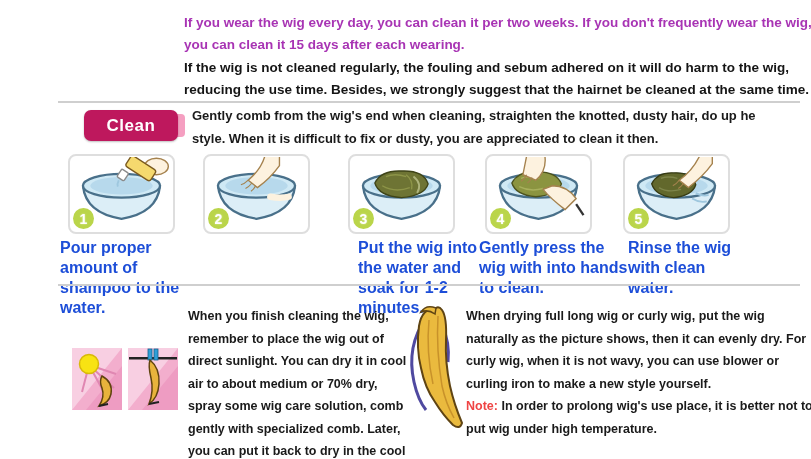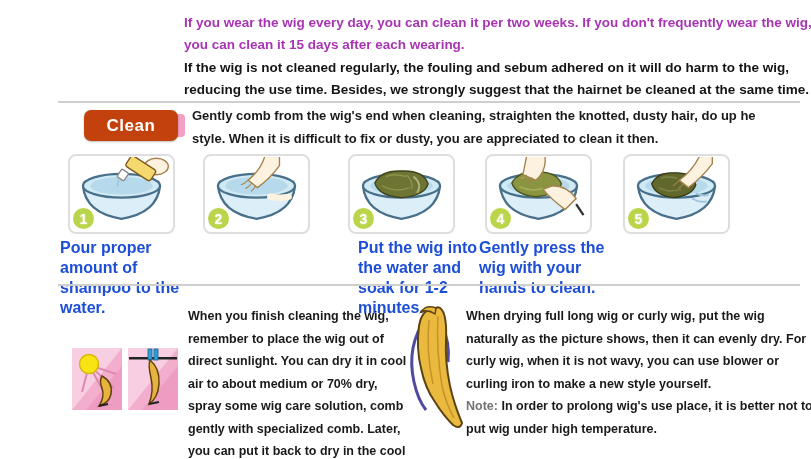--- a/index.html
+++ b/index.html
@@ -14,21 +14,21 @@
   .intro-black{
     position:absolute;left:184px;top:57px;width:640px;margin:0;
     color:#151515;font-size:13.5px;font-weight:700;line-height:22px;
   }
   .divider{position:absolute;left:58px;width:742px;height:2px;background:#cfcfcf;}
   .divider.d1{top:101px;}
   .divider.d2{top:284px;}
   .ribbon{position:absolute;}
   .ribbon .fold{position:absolute;right:-7px;top:4px;width:18px;height:23px;background:#f59fc1;border-radius:4px;}
   .ribbon .face{
-    position:absolute;inset:0;background:#c2410c;border-radius:7px;
+    position:absolute;inset:0;background:#be185d;border-radius:7px;
     display:flex;align-items:center;justify-content:center;
     color:#ffffff;font-weight:700;font-size:17px;letter-spacing:.5px;
     box-shadow:0 1px 2px rgba(0,0,0,.25);
   }
   .ribbon.clean{left:84px;top:110px;width:94px;height:31px;}
   .ribbon.dry{left:84px;top:296px;width:82px;height:32px;}
   .clean-desc{
     position:absolute;left:192px;top:104px;width:600px;margin:0;
     font-size:13px;font-weight:700;line-height:23px;color:#1a1a1a;
   }
@@ -58,21 +58,21 @@
   .tile2{left:128px;}
   .dry-left{
     position:absolute;left:188px;top:305px;width:224px;margin:0;
     font-size:12.5px;font-weight:700;line-height:22.5px;color:#1a1a1a;
   }
   .wig-figure{position:absolute;left:392px;top:302px;width:88px;height:140px;}
   .dry-right{
     position:absolute;left:466px;top:305px;width:348px;margin:0;
     font-size:12.5px;font-weight:700;line-height:22.5px;color:#1a1a1a;
   }
-  .note-label{color:#737373;}
+  .note-label{color:#ef4444;}
 </style>
 </head>
 <body>
 
 <div class="page">
 
   <svg width="0" height="0" style="position:absolute" aria-hidden="true">
     <defs>
       <symbol id="basin" viewBox="0 0 110 78">
         <path d="M13,30 Q16,60 55,66 Q94,60 97,30" fill="#dceef7" stroke="#49708a" stroke-width="2.5"></path>
@@ -147,21 +147,22 @@
       <path d="M38,22 q8,-3 18,0 M36,32 q10,6 24,2" stroke="#7e854a" stroke-width="1.5" fill="none"></path>
       <path d="M80,-2 Q72,14 58,24 L68,32 Q84,20 94,6 L94,-2 Z" fill="#fdf2df" stroke="#a5824e" stroke-width="1.5"></path>
       <path d="M58,24 q-3,4 -7,6 M63,27 q-3,4 -6,6" stroke="#a5824e" stroke-width="1.2" fill="none"></path>
       <path d="M76,38 q8,4 14,2 M72,44 q8,5 16,3" stroke="#9ec7de" stroke-width="2" fill="none"></path>
     </svg>
     <span class="badge">5</span>
   </div>
 
   <p class="step-caption cap1">Pour proper amount of shampoo to the water.</p>
   <p class="step-caption cap3">Put the wig into the water and soak for 1-2 minutes.</p>
-  <p class="step-caption cap4">Gently press the wig with your hands to clean.</p>
+  <p class="step-caption cap4">Gently press the wig with into hands to clean.</p>
+  <p class="step-caption cap5">Rinse the wig with clean water.</p>
 
   <div class="divider d2"></div>
 
 
   <div class="dry-tile tile1">
     <svg viewBox="0 0 50 62">
       <rect width="50" height="62" fill="#f3aecd"></rect>
       <polygon points="0,0 50,0 0,62" fill="#f8cfe2"></polygon>
       <polygon points="50,18 50,62 14,62" fill="#ee9cc2"></polygon>
       <g stroke="#e087b2" stroke-width="2">

